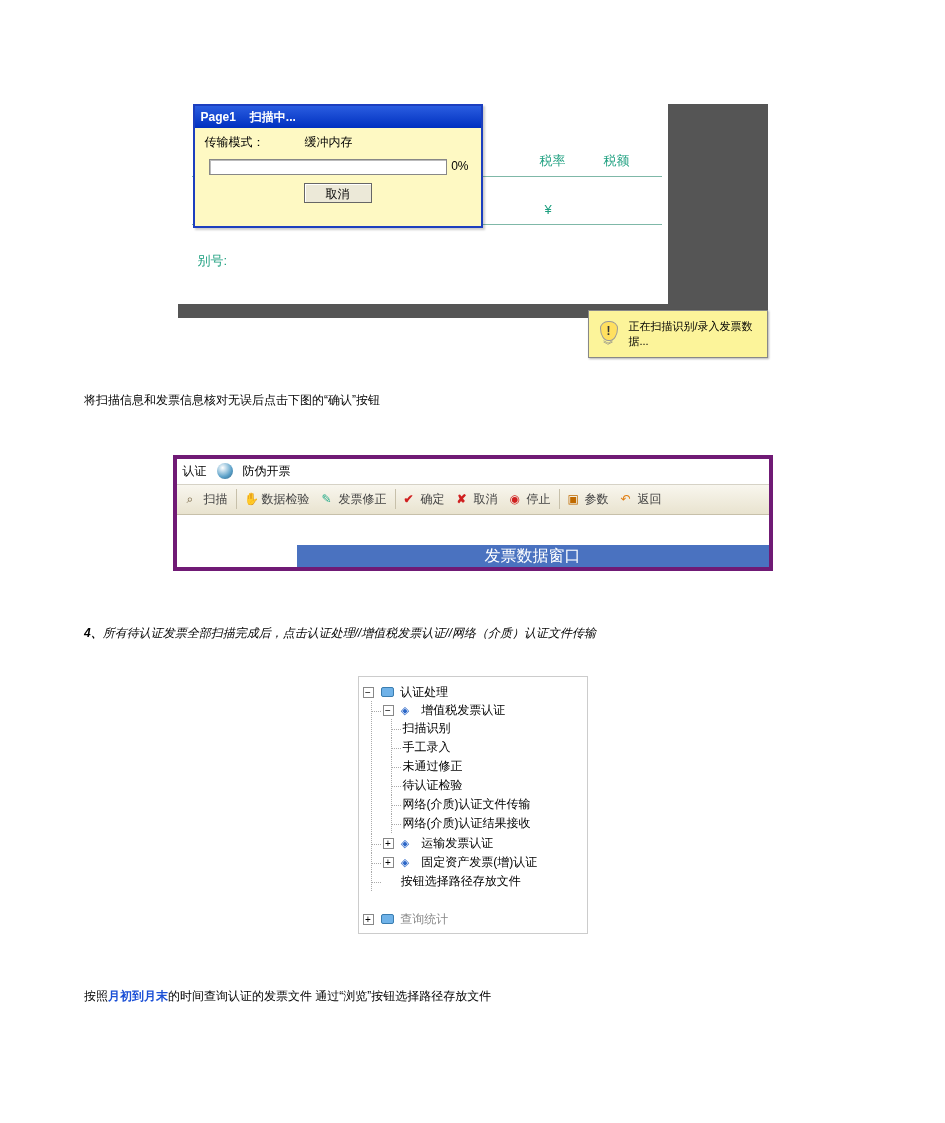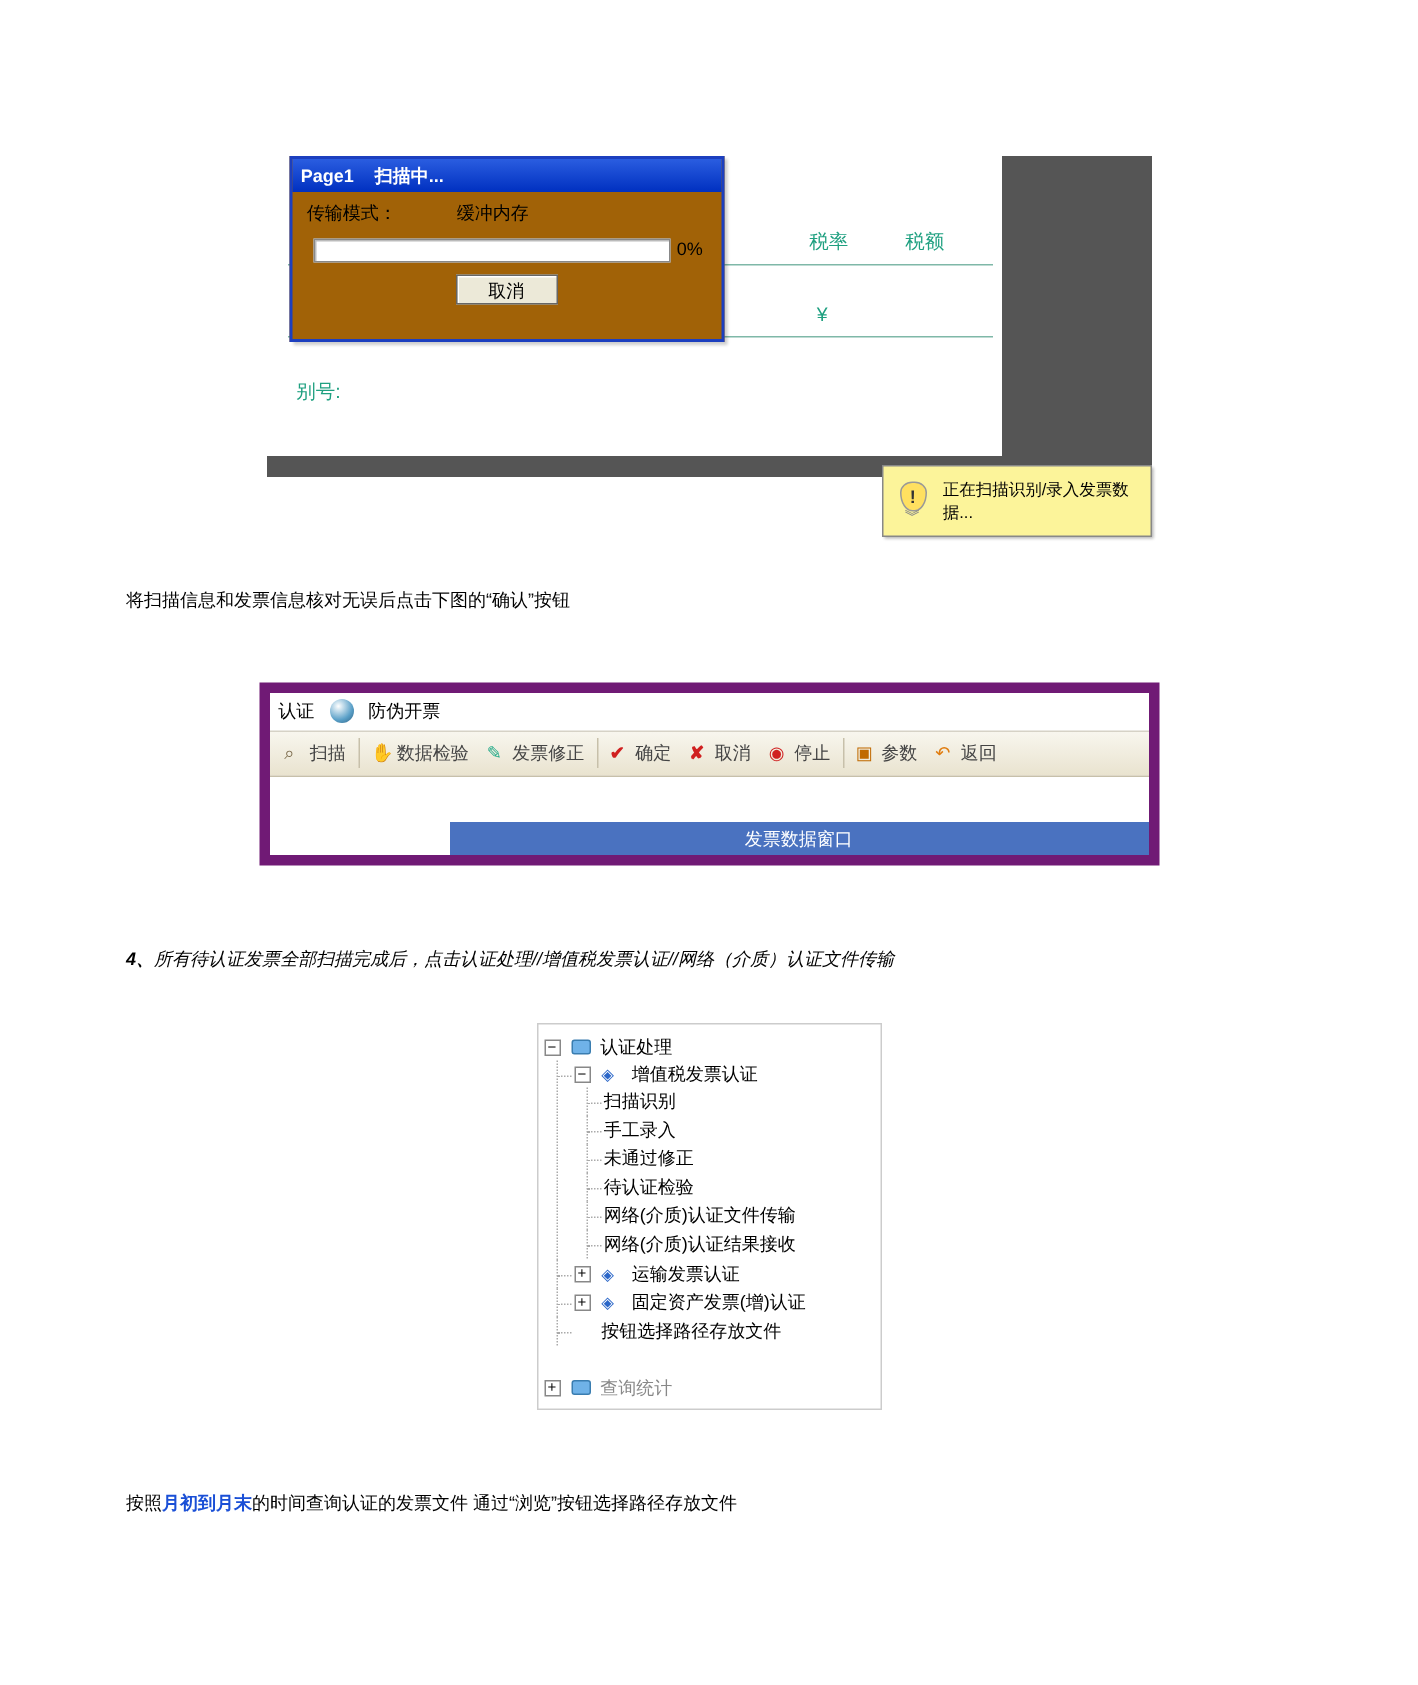--- a/index.html
+++ b/index.html
@@ -47,21 +47,21 @@
   }
   .fig1-lbl-taxrate { left:362px; top:48px;font-family:Liberation Mono, monospace; }
   .fig1-lbl-taxamt  { left:426px; top:48px; }
   .fig1-lbl-y       { left:367px; top:98px; }
   .fig1-lbl-id      { left:20px; top:148px; }
   .fig1-line1 { position:absolute; left:14px; top:72px; width:470px; height:1px; background:#7fb8a8; }
   .fig1-line2 { position:absolute; left:14px; top:120px; width:470px; height:1px; background:#7fb8a8; }
 
   .dialog {
     position:absolute; left:15px; top:0; width:290px; height:124px;
-    border:2px solid #1c3fbf; background:#a16207;
+    border:2px solid #1c3fbf; background:#fef9c3;
     box-shadow: 2px 2px 2px rgba(0,0,0,.2);
   }
   .dialog-title {
     height:22px;
     background: linear-gradient(#2a5de0,#0030c0);
     color:#fff; font-size:12px; font-weight:bold;
     line-height:22px; padding:0 6px;
     display:flex; gap:14px;
   }
   .dialog-body { padding:6px 10px; font-size:12px; color:#000; }
@@ -108,21 +108,21 @@
     line-height: 2.4;
     text-indent: 2em;
   }
   .para .bold { font-weight: bold; }
   .para .blue { color:#1a4fd6; font-weight:bold; }
 
   
   .fig2 {
     margin: 40px auto 16px;
     width: 600px;
-    border:7px solid #701a75;
+    border:4px solid #701a75;
     font-size: 12px;
     background:#fff;
   }
   .fig2-menu {
     height:26px; background:#fff; border-bottom:1px solid #d6d2c6;
     display:flex; align-items:center; gap:10px; padding:0 6px;
   }
   .fig2-menu .globe {
     width:16px; height:16px; border-radius:50%;
     background: radial-gradient(circle at 35% 30%, #fff, #5aa0c8 60%, #2b5e80);
@@ -144,21 +144,21 @@
   .ico-ok { color:#d02020; font-weight:bold; }
   .ico-cancel { color:#d02020; font-weight:bold; }
   .ico-stop { color:#d02020; }
   .ico-param { color:#c06a00; }
   .ico-back { color:#e07d10; }
   .fig2-blank { height:30px; background:#fff; }
   .fig2-subwrap { display:flex; }
   .fig2-sub-left { width:120px; height:22px; background:#fff; }
   .fig2-sub-bar {
     flex:1; height:22px; background:#4a72c0; color:#fff;
-    text-align:center; line-height:22px; font-size:12px;
+    text-align:center; line-height:22px; font-size:16px;
   }
 
   
   .fig3 {
     margin: 28px auto 0;
     width: 230px;
     border:1px solid #ccc;
     background:#fff;
     font-size:12px;
     padding:6px 4px 4px 4px;

